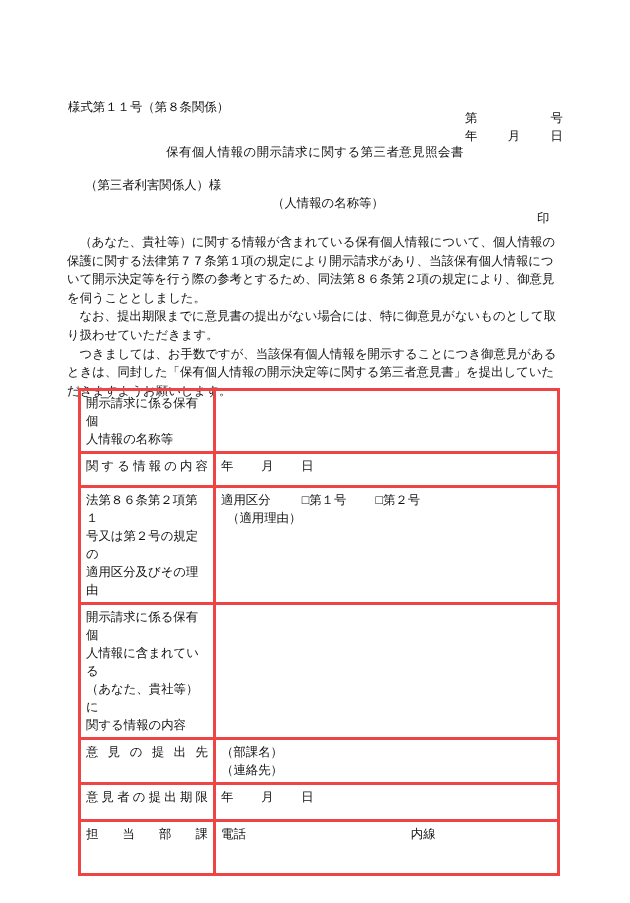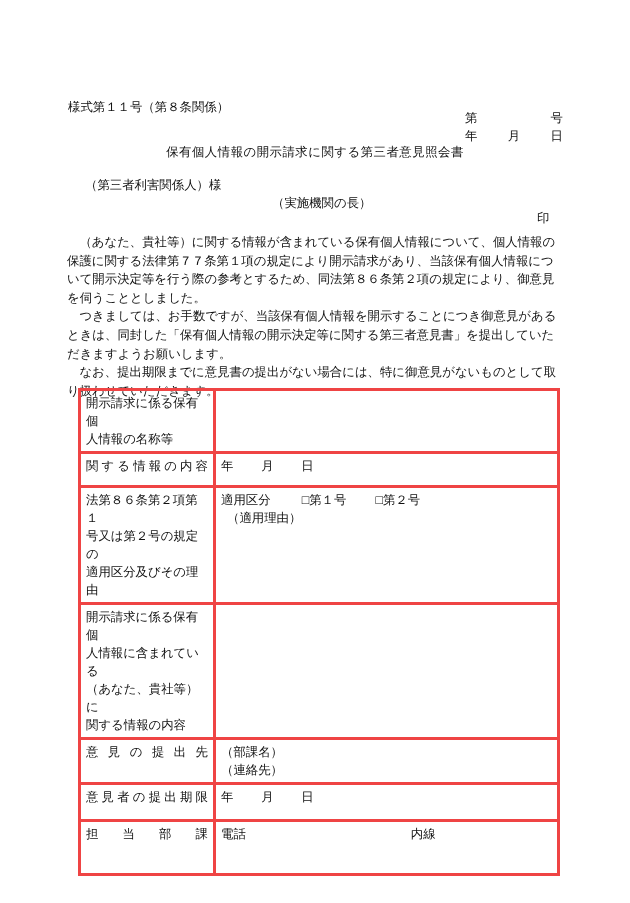--- a/index.html
+++ b/index.html
@@ -58,34 +58,34 @@
   <div class="abs date-line">
     <span>年</span>
     <span>月</span>
     <span>日</span>
   </div>
 
   <div class="abs addressee">（第三者利害関係人）様</div>
 
   <div class="abs title">保有個人情報の開示請求に関する第三者意見照会書</div>
 
-  <div class="abs sender">（実施機関の長）</div>
+  <div class="abs sender">（人情報の名称等）</div>
 
   <div class="abs seal">印</div>
 
   <div class="abs body-text">
     <p>　（あなた、貴社等）に関する情報が含まれている保有個人情報について、個人情報の
 保護に関する法律第７７条第１項の規定により開示請求があり、当該保有個人情報につ
 いて開示決定等を行う際の参考とするため、同法第８６条第２項の規定により、御意見
 を伺うこととしました。</p>
+    <p>　なお、提出期限までに意見書の提出がない場合には、特に御意見がないものとして取
+り扱わせていただきます。</p>
     <p>　つきましては、お手数ですが、当該保有個人情報を開示することにつき御意見がある
 ときは、同封した「保有個人情報の開示決定等に関する第三者意見書」を提出していた
 だきますようお願いします。</p>
-    <p>　なお、提出期限までに意見書の提出がない場合には、特に御意見がないものとして取
-り扱わせていただきます。</p>
   </div>
 
   <table class="form">
     <colgroup>
         <col class="c-label">
         <col class="c-value">
       </colgroup>
 
     <tbody>
         <tr class="r1">

